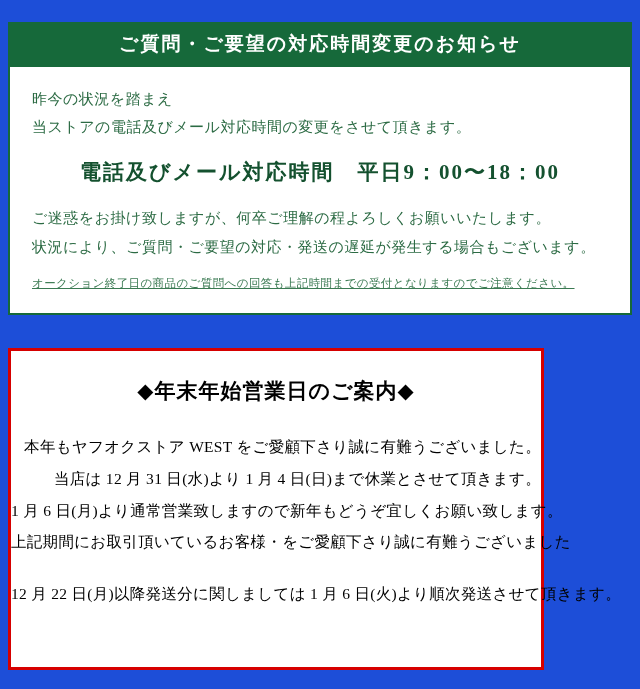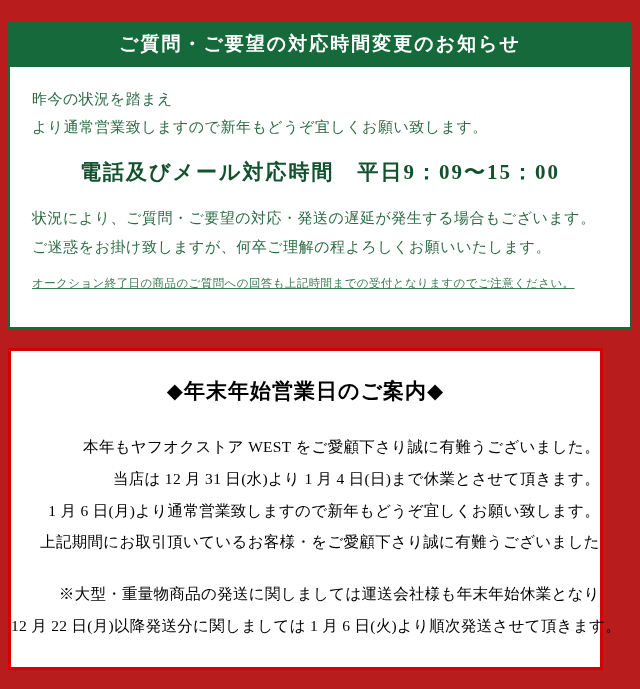--- a/index.html
+++ b/index.html
@@ -11,21 +11,21 @@
     width: 640px;
     height: 689px;
     font-family: "Liberation Serif", "DejaVu Serif", serif;
     color: #000;
     overflow: hidden;
   }
   .page {
     width: 640px;
     height: 689px;
     position: relative;
-    background: #b91c1c;
+    background: #1d4ed8;
   }
 
   
   .notice-green {
     position: absolute;
     left: 8px;
     top: 22px;
     width: 624px;
     border: 2px solid #16693a;
     box-sizing: border-box;
@@ -35,21 +35,21 @@
     background: #16693a;
     color: #ffffff;
     text-align: center;
     font-size: 19px;
     font-weight: bold;
     letter-spacing: 2px;
     padding: 10px 0 12px 0;
     line-height: 1.1;
   }
   .notice-green-body {
-    padding: 18px 22px 36px 22px;
+    padding: 18px 22px 22px 22px;
     color: #1b6b3d;
   }
   .g-line {
     font-size: 15px;
     line-height: 1.9;
     color: #2c6b44;
     letter-spacing: 0.5px;
   }
   .g-hours {
     text-align: center;
@@ -71,21 +71,21 @@
     margin-top: 14px;
     letter-spacing: 0.4px;
     text-decoration: underline;
   }
 
   
   .notice-red {
     position: absolute;
     left: 8px;
     top: 348px;
-    width: 595px;
+    width: 536px;
     height: 322px;
     border: 3px solid #d60000;
     box-sizing: border-box;
     background: #ffffff;
   }
   .notice-red-title {
     text-align: center;
     font-size: 21px;
     font-weight: bold;
     margin-top: 26px;
@@ -107,34 +107,33 @@
 </style>
 </head>
 <body>
 
 <div class="page">
 
   <div class="notice-green">
     <div class="notice-green-header">ご質問・ご要望の対応時間変更のお知らせ</div>
     <div class="notice-green-body">
       <div class="g-line">昨今の状況を踏まえ</div>
-      <div class="g-line">より通常営業致しますので新年もどうぞ宜しくお願い致します。</div>
-      <div class="g-hours">電話及びメール対応時間　平日9：09〜15：00</div>
+      <div class="g-line">当ストアの電話及びメール対応時間の変更をさせて頂きます。</div>
+      <div class="g-hours">電話及びメール対応時間　平日9：00〜18：00</div>
+      <div class="g-note">ご迷惑をお掛け致しますが、何卒ご理解の程よろしくお願いいたします。</div>
       <div class="g-note">状況により、ご質問・ご要望の対応・発送の遅延が発生する場合もございます。</div>
-      <div class="g-note">ご迷惑をお掛け致しますが、何卒ご理解の程よろしくお願いいたします。</div>
       <div class="g-small">オークション終了日の商品のご質問への回答も上記時間までの受付となりますのでご注意ください。</div>
     </div>
   </div>
 
   <div class="notice-red">
     <div class="notice-red-title">◆年末年始営業日のご案内◆</div>
     <div class="red-body">
       <div class="r-line">本年もヤフオクストア WEST をご愛顧下さり誠に有難うございました。</div>
       <div class="r-line">当店は 12 月 31 日(水)より 1 月 4 日(日)まで休業とさせて頂きます。</div>
       <div class="r-line">1 月 6 日(月)より通常営業致しますので新年もどうぞ宜しくお願い致します。</div>
       <div class="r-line">上記期間にお取引頂いているお客様・をご愛顧下さり誠に有難うございました</div>
       <div class="r-gap"></div>
-      <div class="r-line">※大型・重量物商品の発送に関しましては運送会社様も年末年始休業となり</div>
       <div class="r-line">12 月 22 日(月)以降発送分に関しましては 1 月 6 日(火)より順次発送させて頂きます。</div>
     </div>
   </div>
 
 </div>
 
 </body></html>

